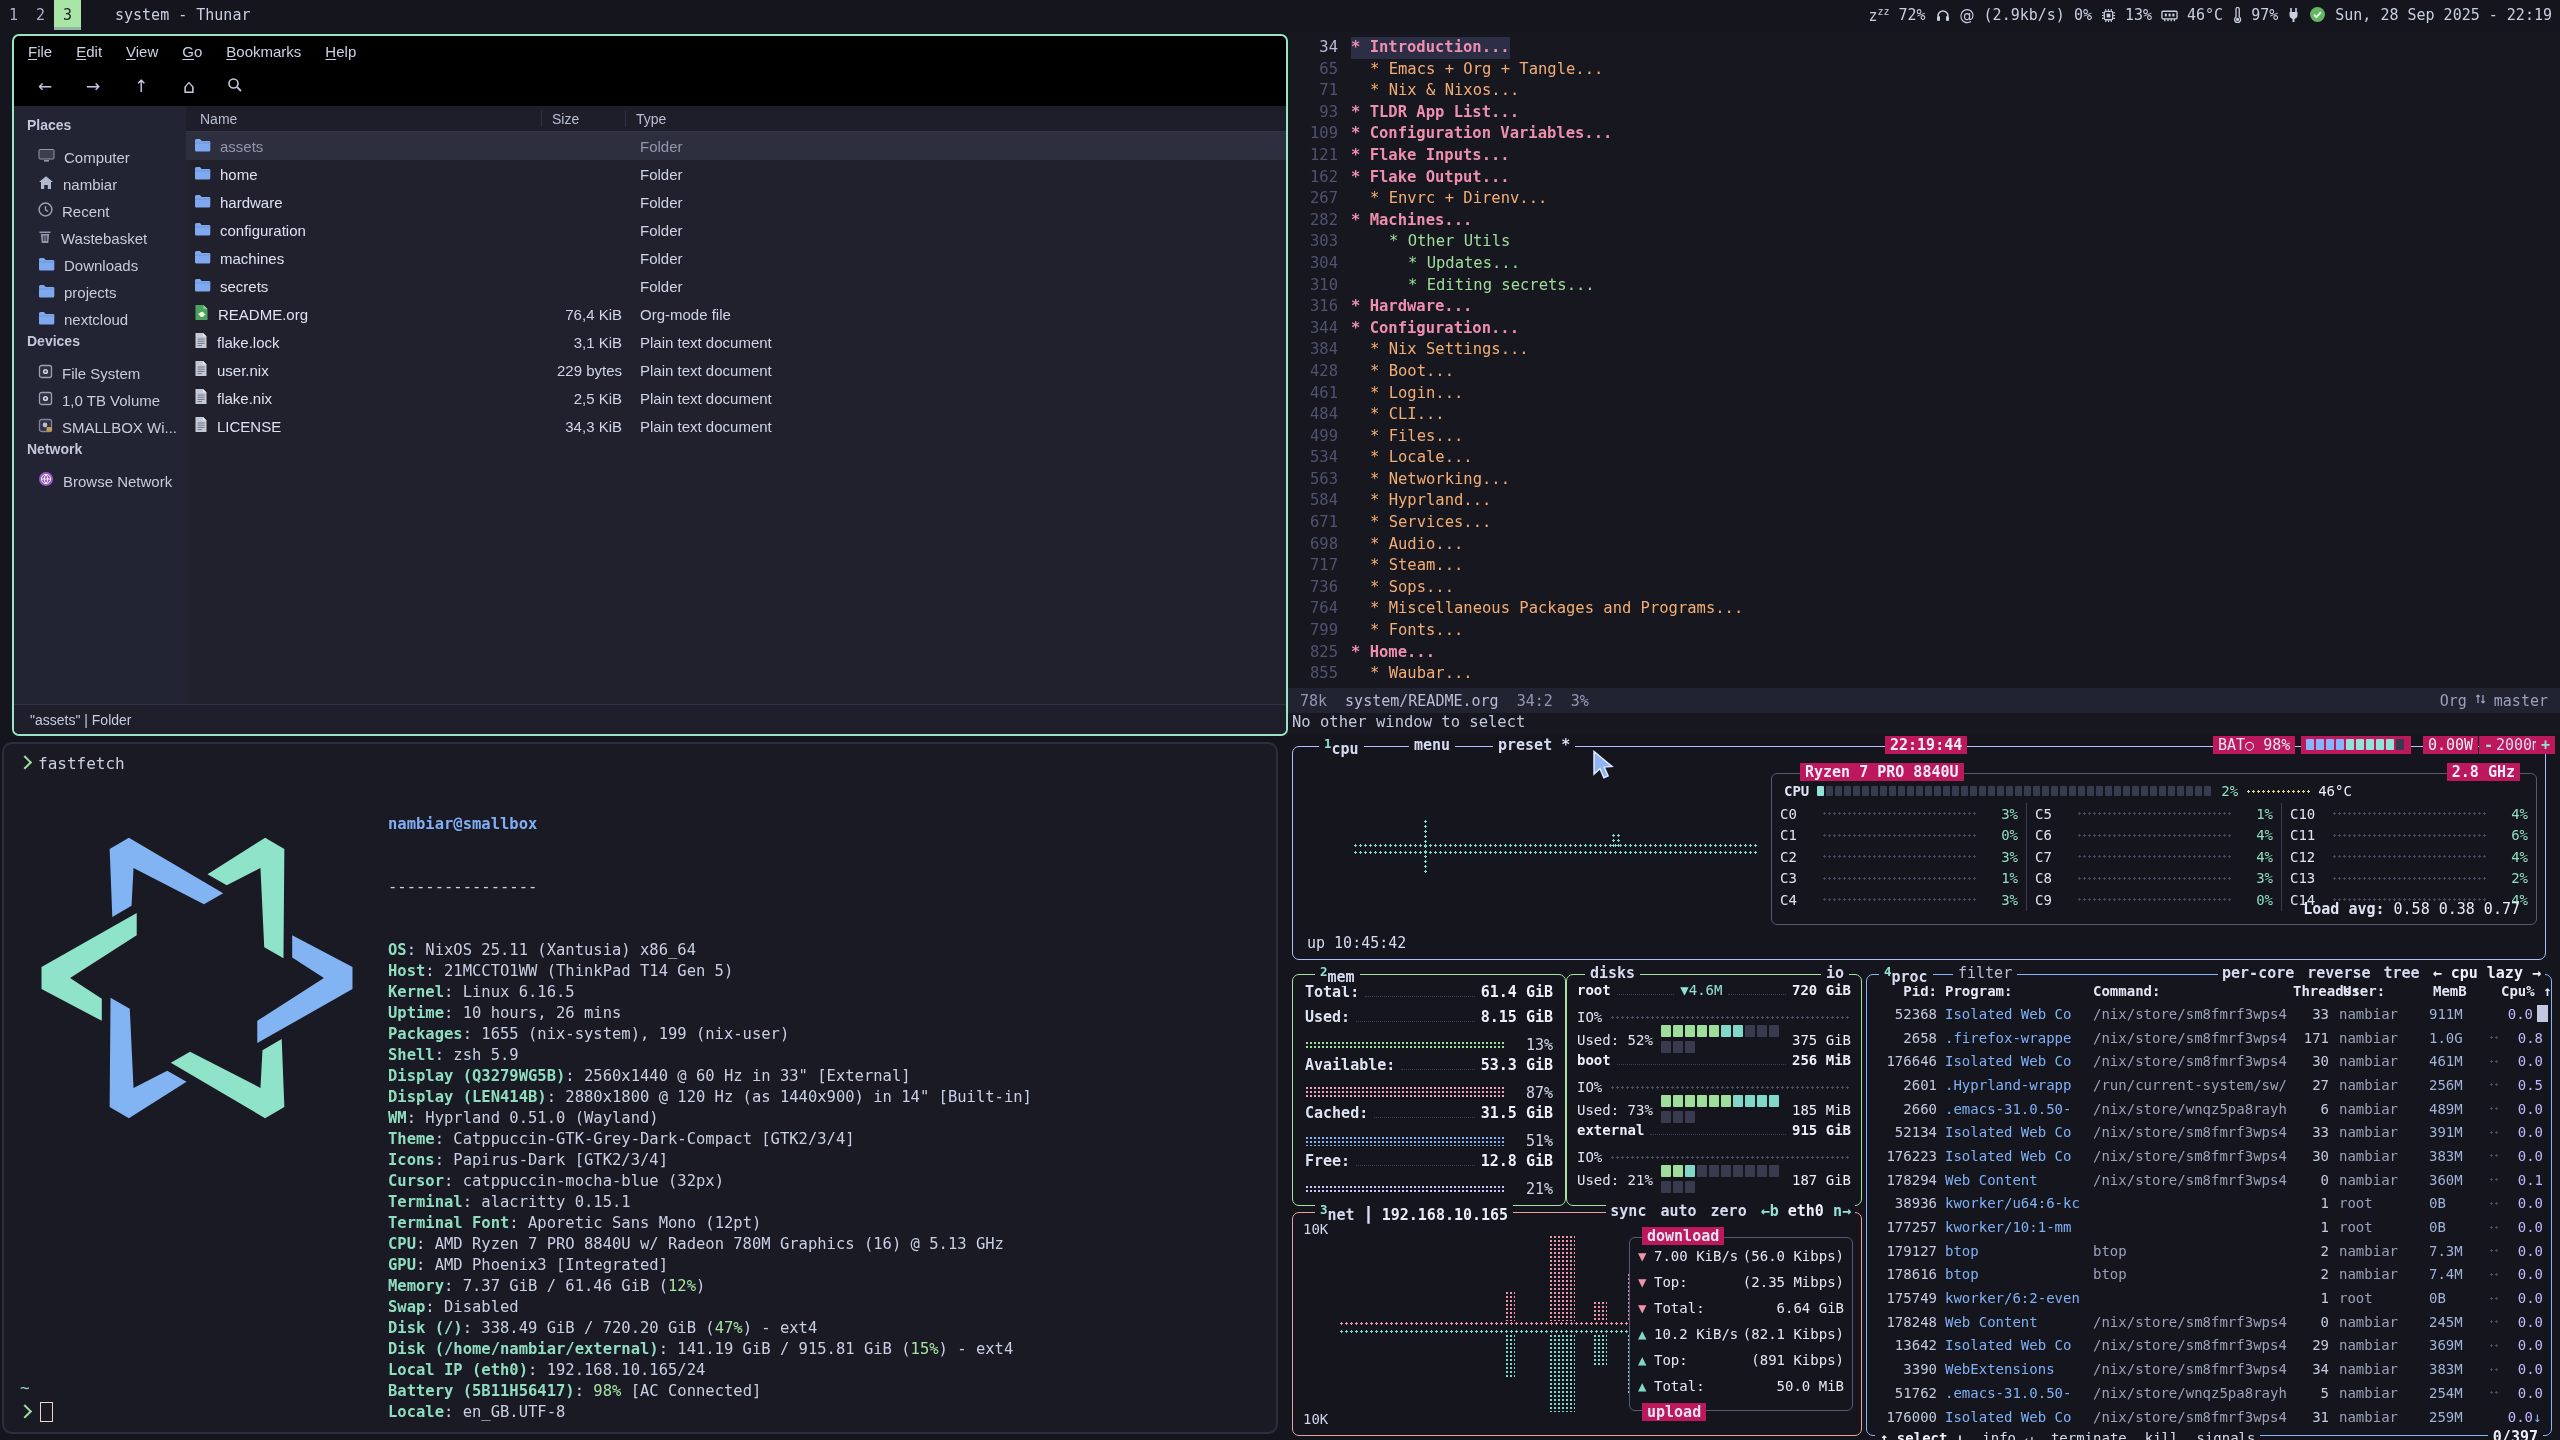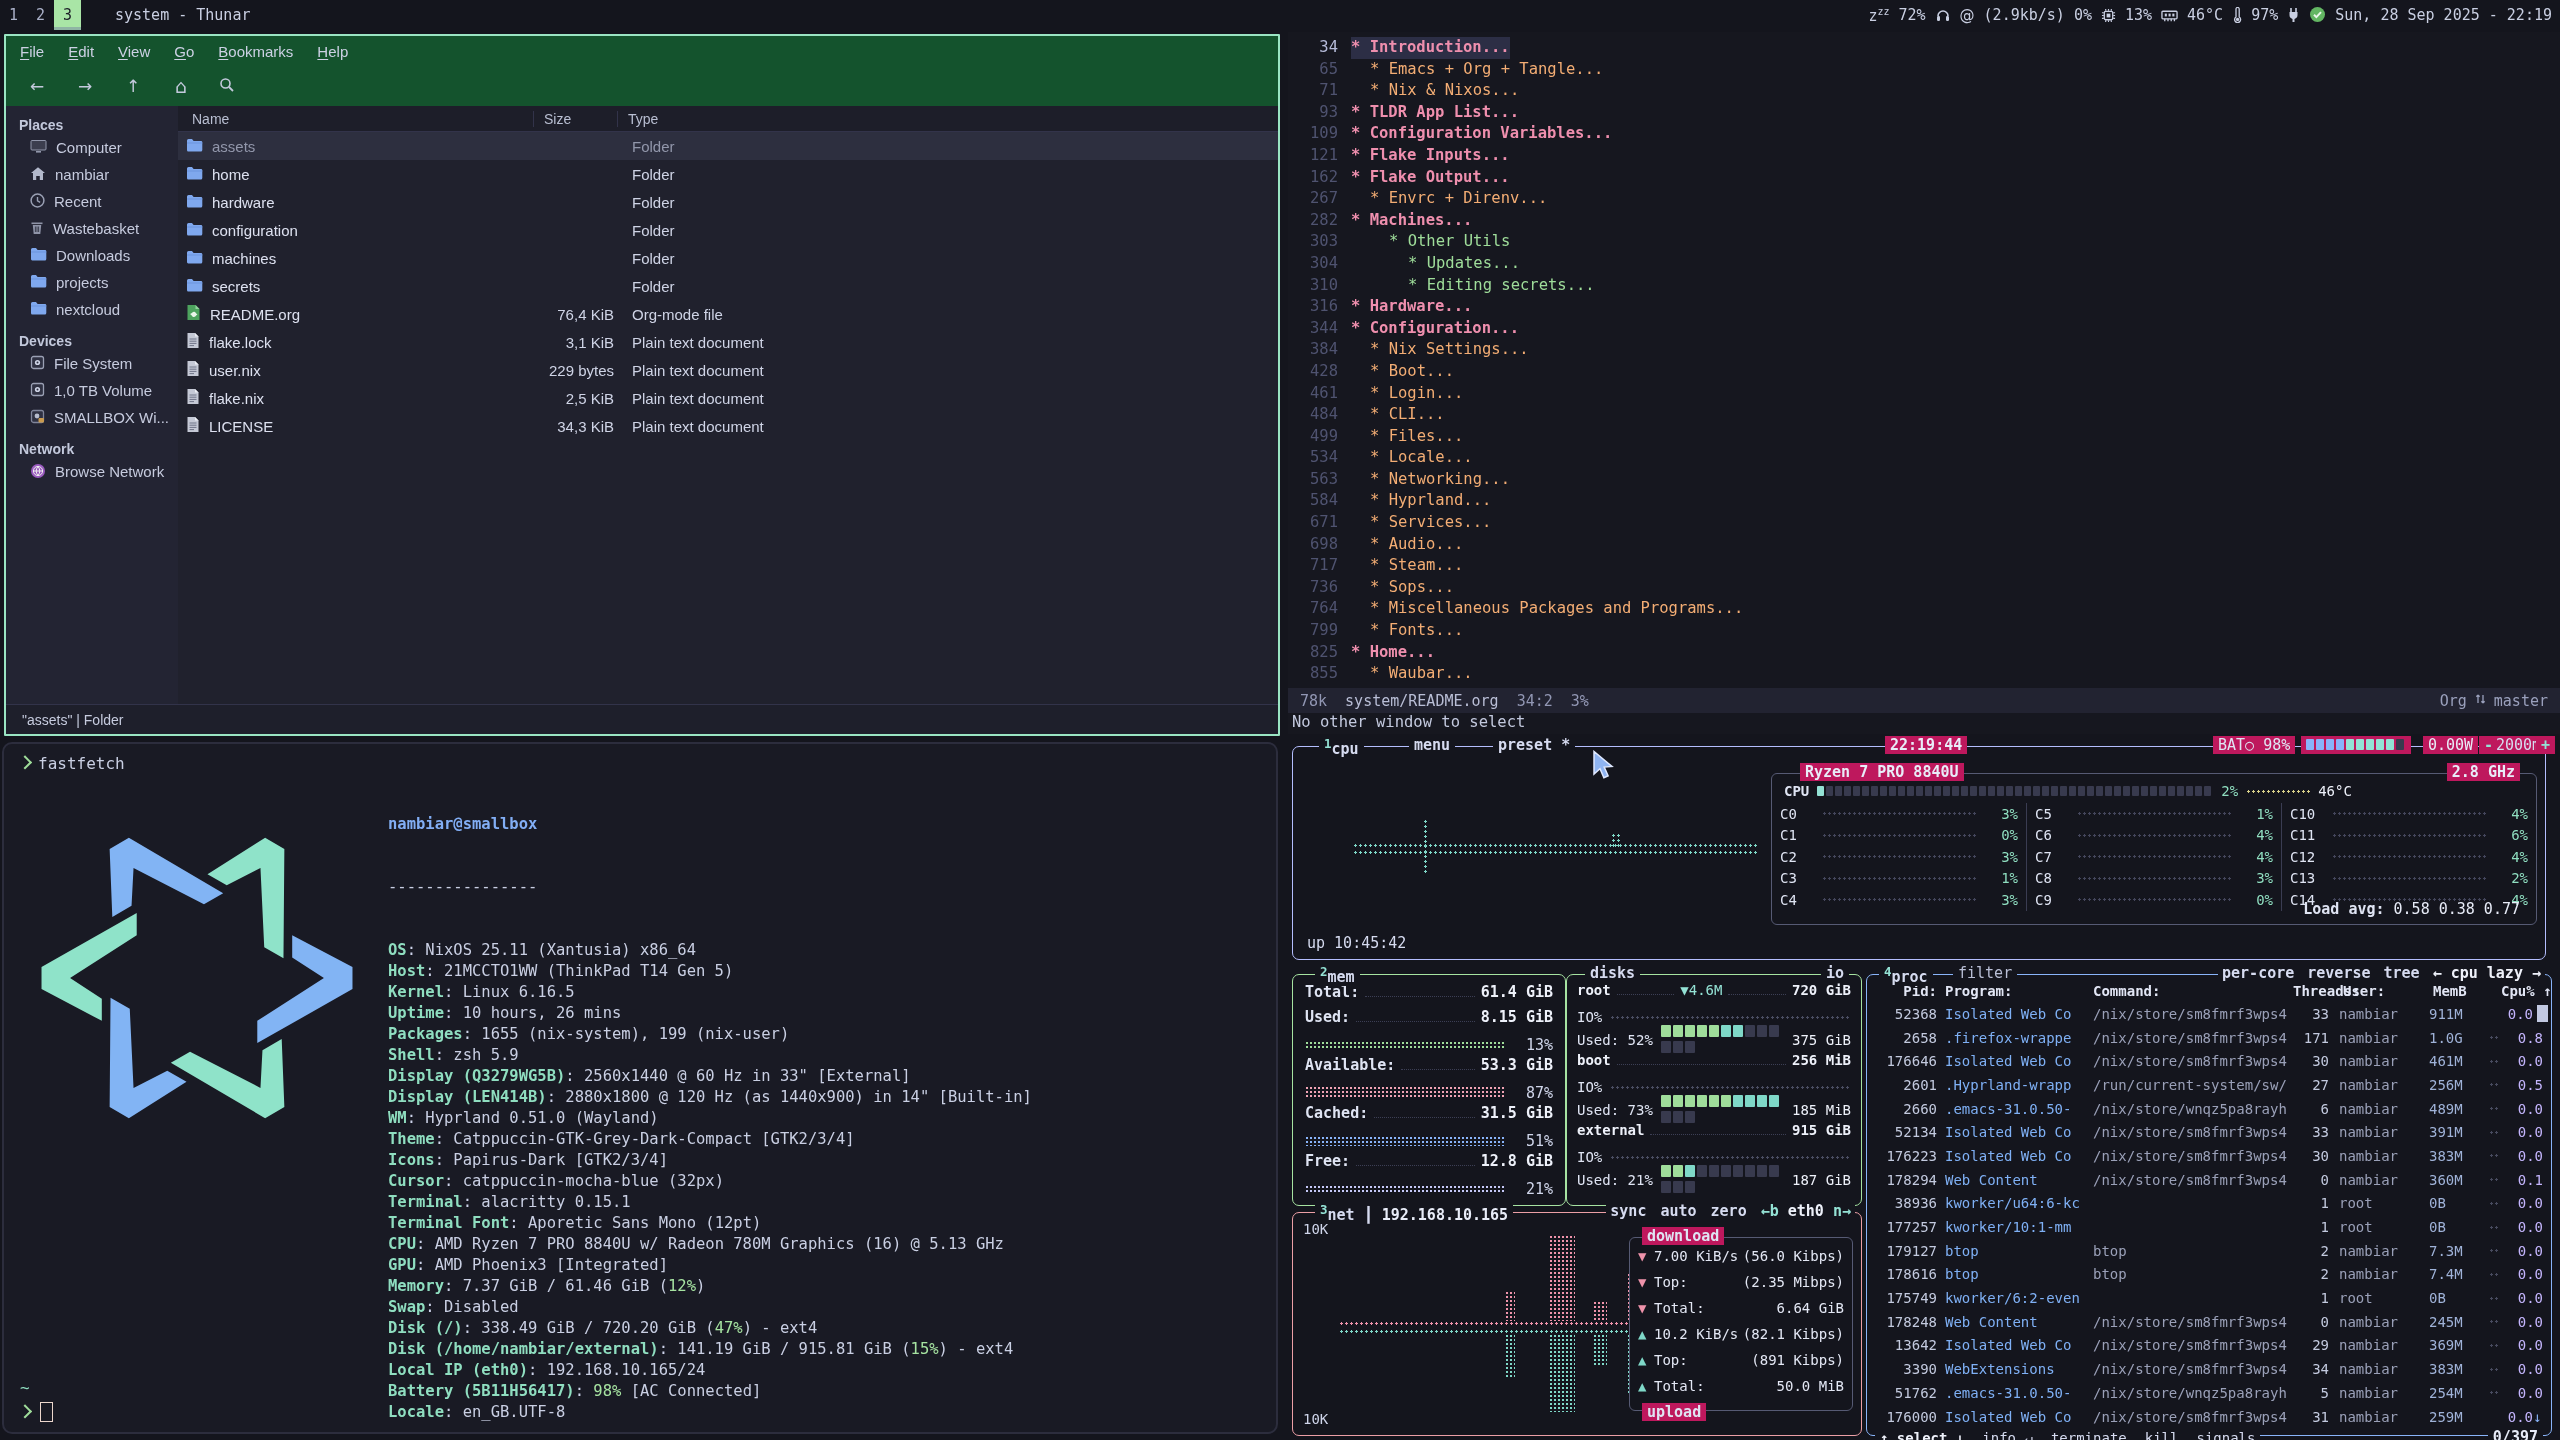--- a/index.html
+++ b/index.html
@@ -12,35 +12,35 @@
     font-size:15px;background:#14151d;}
   .ws{width:27px;height:30px;line-height:30px;text-align:center;color:#aab0c8;cursor:default;}
   .ws.on{background:#a9e5a6;color:#1b1c26;box-shadow:inset 0 -3px 0 #8fb5a4;}
   .bar-title{margin-left:34px;color:#c9cfe2;}
   .bar-status{margin-left:auto;display:flex;align-items:center;gap:9px;padding-right:8px;color:#c9cfe2;}
   .bar-status svg{vertical-align:-3px;}
   .seg{white-space:pre;}
   .seg sup{font-size:10px;}
 
   
-  #thunar{position:absolute;left:4px;top:34px;width:1276px;height:702px;background:#14532d;
-    border:2px solid #9ae5c3;border-radius:1px;overflow:hidden;}
+  #thunar{position:absolute;left:12px;top:34px;width:1276px;height:702px;background:#000000;
+    border:2px solid #9ae5c3;border-radius:7px;overflow:hidden;}
   #thunar .menubar{height:30px;display:flex;align-items:center;padding-left:14px;gap:24px;
     font-size:15px;color:#ccd1e4;}
   #thunar .menubar u{text-decoration:underline;text-underline-offset:2px;}
   #thunar .toolbar{height:40px;display:flex;align-items:center;padding:0 10px;gap:6px;}
   .navbtn{width:42px;height:28px;background:none;border:none;color:#c3c9dc;font-size:17px;
     font-family:"DejaVu Sans",sans-serif;cursor:default;}
   .pathbar{flex:1;height:28px;background:#262736;border:1px solid #33344а;border:1px solid #33344a;
     border-radius:4px;display:flex;align-items:center;padding:0 10px;gap:9px;color:#d4d9ea;font-size:15px;}
   .searchbtn{width:38px;height:28px;background:none;border:none;}
   #thunar .body{position:absolute;top:70px;left:0;right:0;bottom:30px;display:flex;}
   #thunar .sidebar{width:172px;background:#232433;padding-top:6px;overflow:hidden;font-size:15px;}
   .side-header{height:27px;line-height:27px;padding-left:13px;font-weight:bold;font-size:14px;color:#c2c8db;}
-  .side-item{height:27px;display:flex;align-items:flex-start;gap:9px;padding-left:24px;color:#c6cbde;white-space:nowrap;}
+  .side-item{height:27px;display:flex;align-items:flex-end;gap:9px;padding-left:24px;color:#c6cbde;white-space:nowrap;}
   .side-item svg{flex:none;}
   #thunar .filearea{flex:1;background:#20212d;display:flex;flex-direction:column;}
   .cols{height:26px;display:flex;align-items:center;background:#1d1e29;border-bottom:1px solid #32334a;
     font-size:14px;color:#b9bfd2;}
   .cols .c-name{width:356px;padding-left:14px;border-right:1px solid #32334a;}
   .cols .c-size{width:84px;padding-left:10px;border-right:1px solid #32334a;}
   .cols .c-type{flex:1;padding-left:10px;}
   .frow{height:28px;display:flex;align-items:center;font-size:15px;color:#dde1f0;}
   .frow .f-name{width:356px;display:flex;align-items:center;gap:9px;padding-left:8px;overflow:hidden;}
   .frow .f-size{width:84px;text-align:right;padding-right:4px;color:#cfd4e6;}

